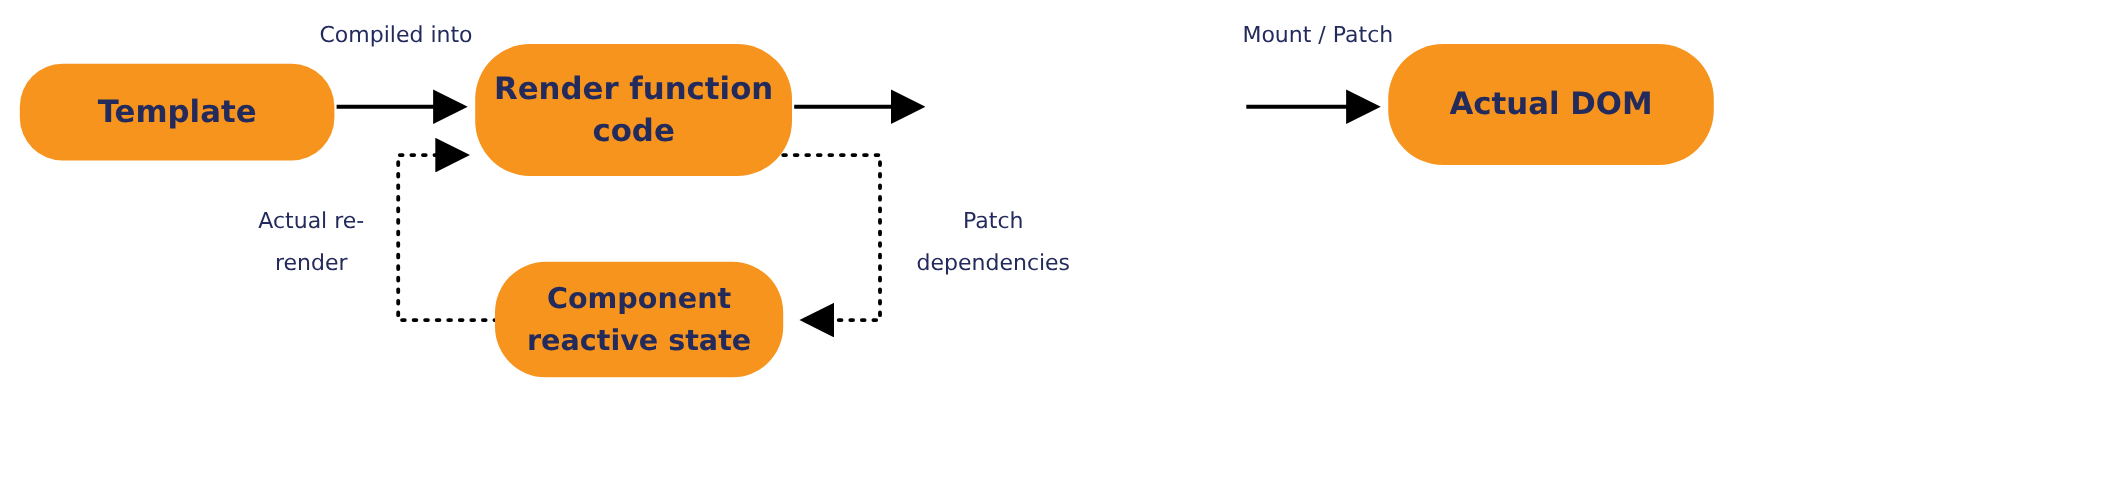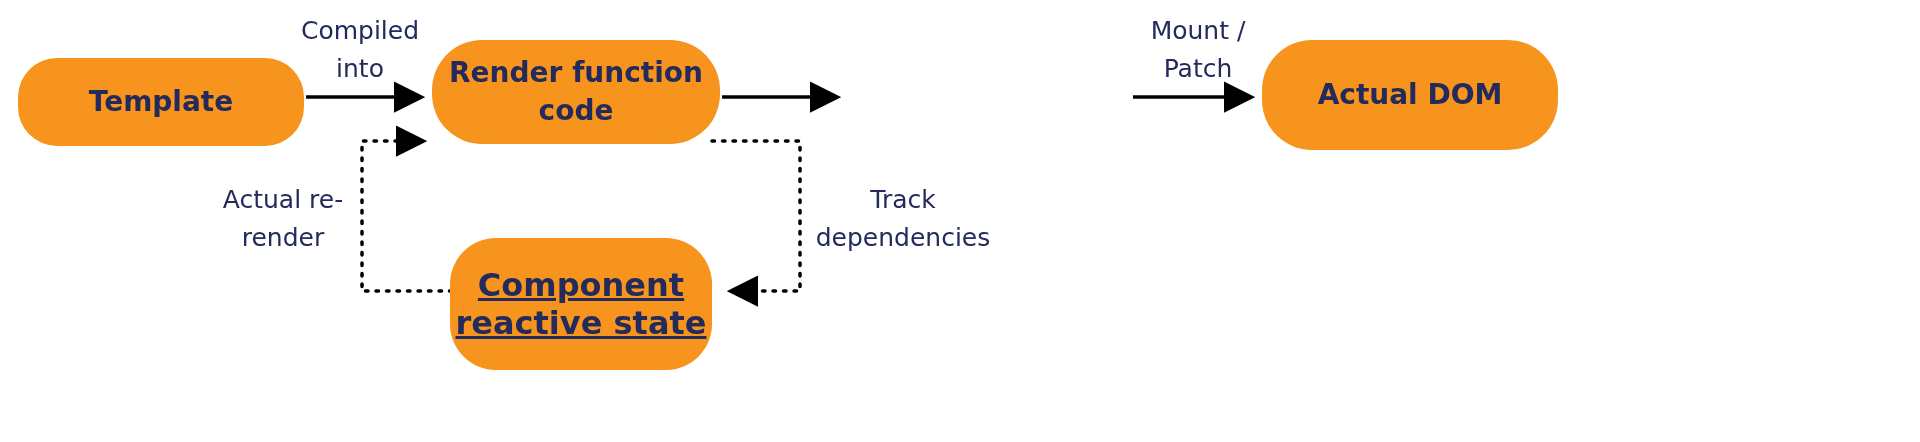--- a/index.html
+++ b/index.html
@@ -31,29 +31,29 @@
     align-items: center;
     justify-content: center;
     text-align: center;
     font-size: 28px;
     line-height: 38px;
   }
   .edge-label {
     position: absolute;
     color: #232A5C;
     font-weight: 500;
-    font-size: 25px;
+    font-size: 20px;
     line-height: 38px;
     text-align: center;
   }
   .node-template      { left: 18px;   top: 58px;  width: 286px; height: 88px;  border-radius: 39px; }
-  .node-render        { left: 432px;  top: 40px;  width: 288px; height: 104px; border-radius: 50px; }
+  .node-render        { left: 432px;  top: 40px;  width: 288px; height: 120px; border-radius: 50px; }
   .node-virtual       { left: 847px;  top: 40px;  width: 284px; height: 115px; border-radius: 50px; }
   .node-actual        { left: 1262px; top: 40px;  width: 296px; height: 110px; border-radius: 50px; }
-  .node-reactive      { left: 450px;  top: 238px; width: 262px; height: 132px; border-radius: 46px; font-size: 32px; text-decoration: underline; }
+  .node-reactive      { left: 450px;  top: 238px; width: 262px; height: 105px; border-radius: 46px; font-size: 26px; }
   .label-compiled     { left: 290px;  top: 12px;  width: 140px; }
   .label-returns      { left: 718px;  top: 12px;  width: 132px; }
   .label-mount        { left: 1118px; top: 12px;  width: 160px; }
   .label-track        { left: 815px;  top: 181px; width: 176px; }
   .label-trigger      { left: 213px;  top: 181px; width: 140px; }
 </style>
 </head>
 <body>
 
 <div class="canvas">
@@ -81,17 +81,17 @@
 
   <div class="node node-actual">Actual DOM</div>
 
   <div class="node node-reactive">Component reactive state</div>
 
   <div class="edge-label label-compiled">Compiled into</div>
 
 
   <div class="edge-label label-mount">Mount / Patch</div>
 
-  <div class="edge-label label-track">Track dependencies</div>
+  <div class="edge-label label-track">Patch dependencies</div>
 
   <div class="edge-label label-trigger">Actual re-render</div>
 
 </div>
 
 </body></html>

